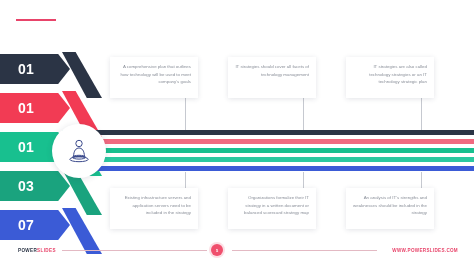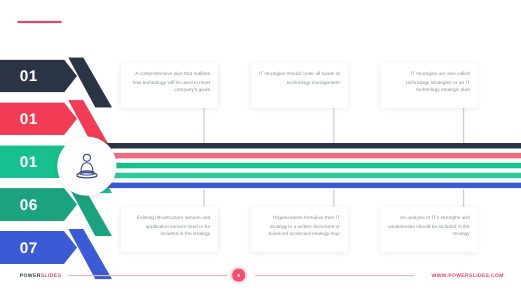--- a/index.html
+++ b/index.html
@@ -170,21 +170,21 @@
     <div class="band b1">
       <span class="band-num">01</span>
     </div>
     <div class="band b2">
       <span class="band-num">01</span>
     </div>
     <div class="band b3">
       <span class="band-num">01</span>
     </div>
     <div class="band b4">
-      <span class="band-num">06</span>
+      <span class="band-num">03</span>
     </div>
     <div class="band b5">
       <span class="band-num">07</span>
     </div>
   </div>
 
   <div class="rails">
     <div class="rail r1"></div>
     <div class="rail r2"></div>
     <div class="rail r3"></div>

